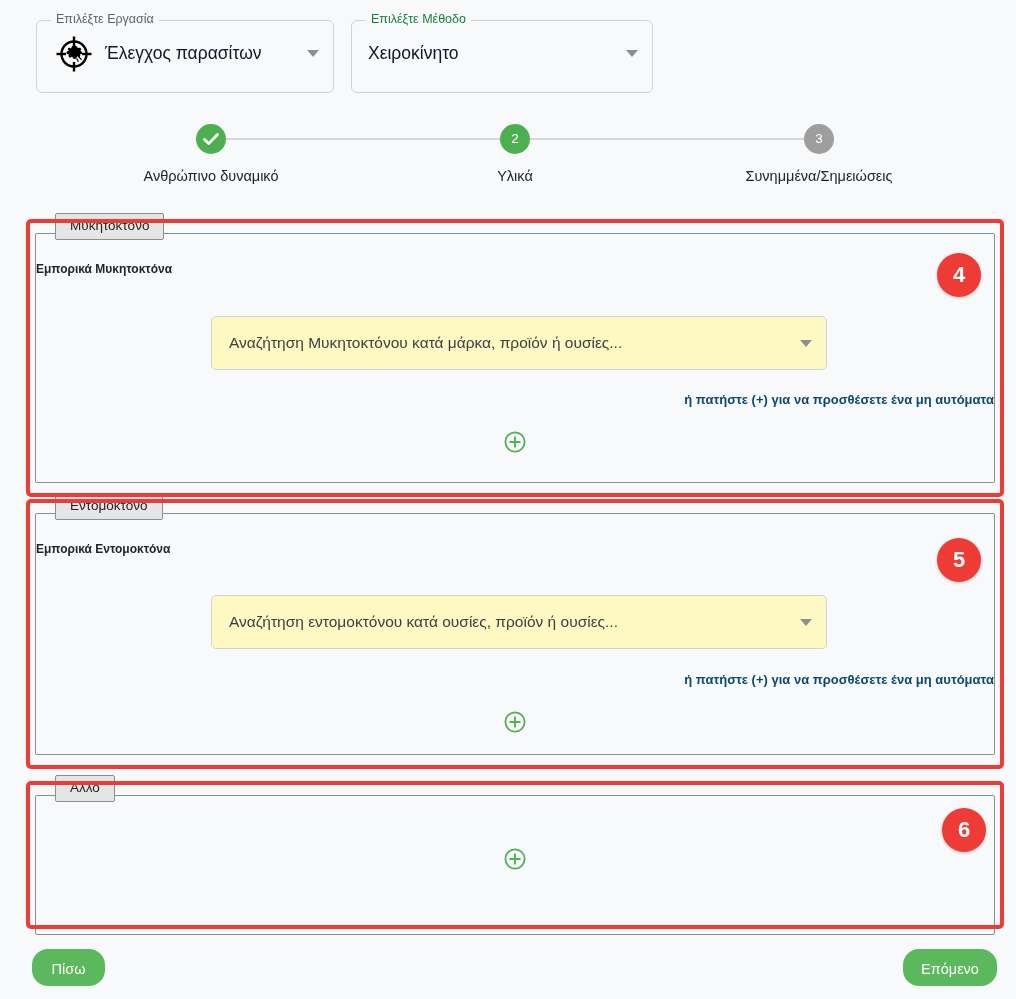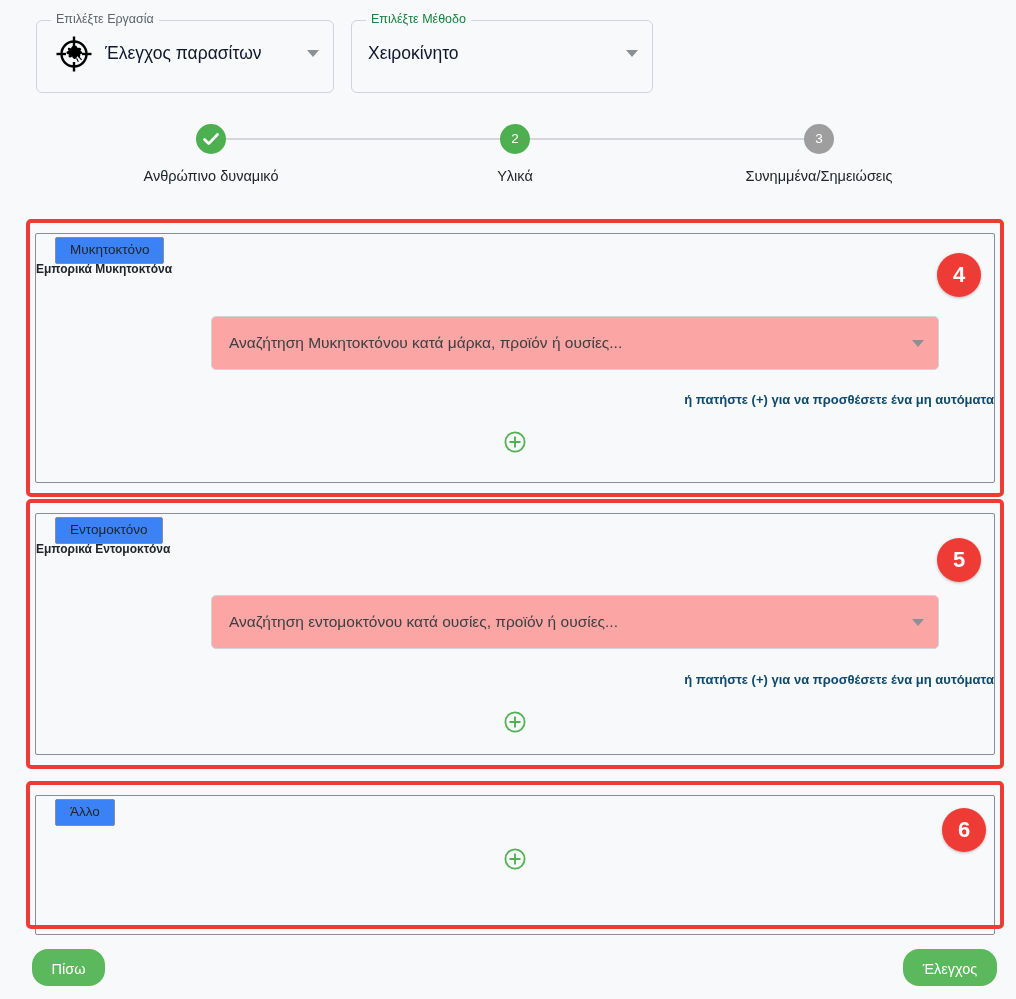--- a/index.html
+++ b/index.html
@@ -152,44 +152,43 @@
     background: #f8f9fa;
     box-sizing: border-box;
   }
   .panel.p1 { top: 233px; height: 250px; }
   .panel.p2 { top: 513px; height: 242px; }
   .panel.p3 { top: 795px; height: 140px; }
   .panel-legend {
     position: absolute;
     top: -21px;
     left: 19px;
-    background: #3b82f6;
+    background: #e5e5e5;
     border: 1px solid #868e96;
     border-radius: 2px;
     padding: 5px 14px 6px 14px;
     font-size: 13.5px;
     color: #212529;
     line-height: 1;
     white-space: nowrap;
-    margin-top: 24px;
   }
   .panel-title {
     font-size: 12px;
     font-weight: bold;
     color: #212529;
     margin-top: 28px;
   }
   .search-select {
     position: absolute;
     left: 175px;
-    width: 728px;
+    width: 616px;
     height: 54px;
     border: 1px solid #ced4da;
     border-radius: 5px;
-    background: #fca5a5;
+    background: #fef9c3;
     display: flex;
     align-items: center;
     padding: 0 14px 0 17px;
     box-sizing: border-box;
   }
   .search-select .ph {
     font-size: 15.5px;
     color: #3d4043;
     flex: 1 1 auto;
     white-space: nowrap;
@@ -361,13 +360,13 @@
 
 <div class="hl b1"></div>
 <div class="hl b2"></div>
 <div class="hl b3"></div>
 
 <div class="badge n4">4</div>
 <div class="badge n5">5</div>
 <div class="badge n6">6</div>
 
 <button class="btn back">Πίσω</button>
-<button class="btn next">Έλεγχος</button>
+<button class="btn next">Επόμενο</button>
 
 </body></html>

